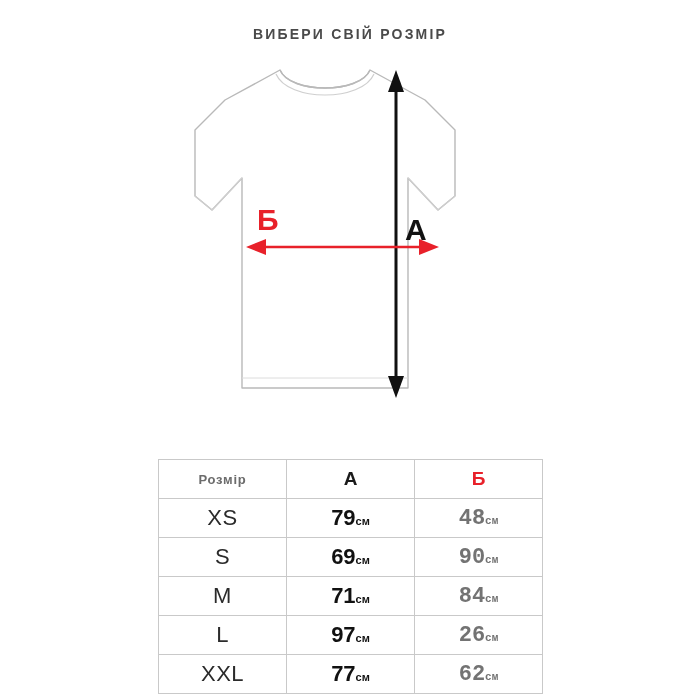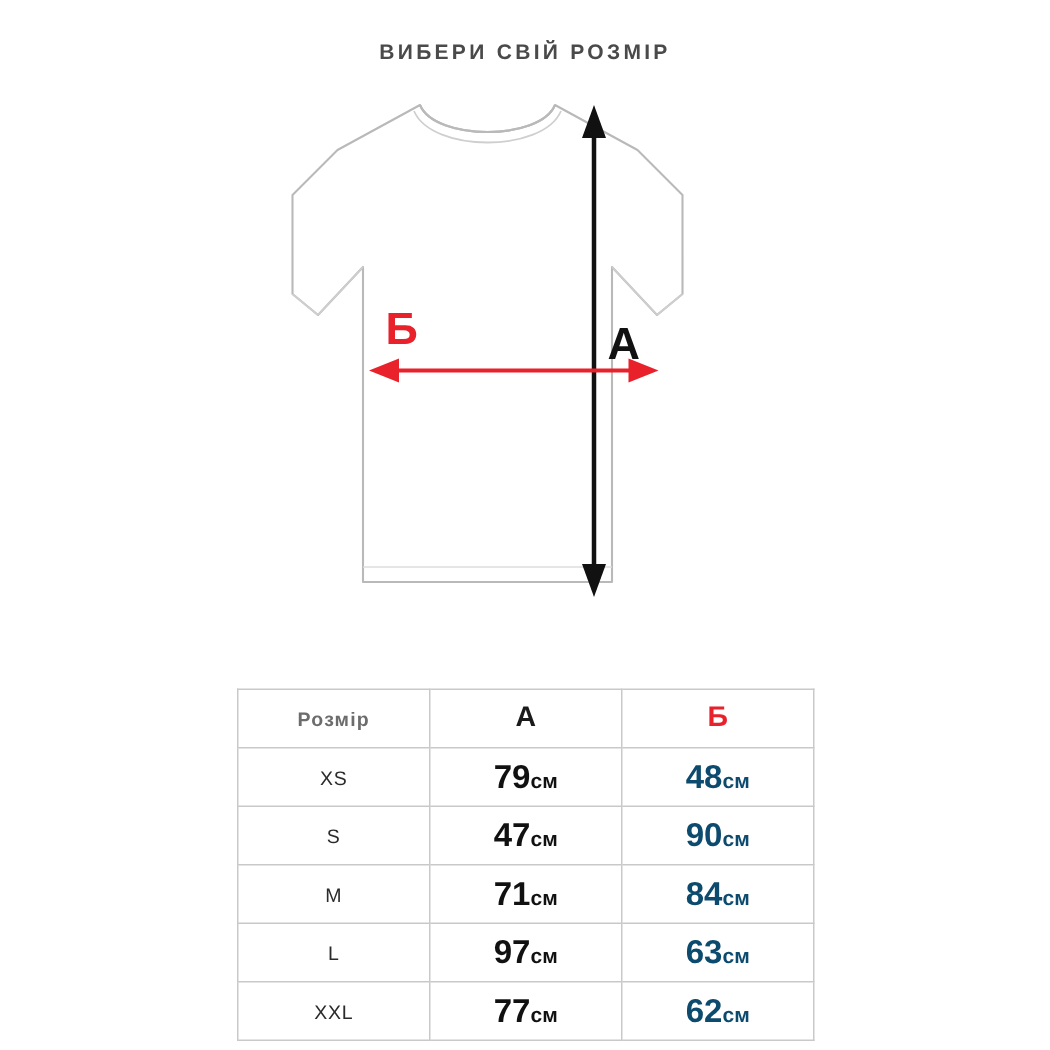--- a/index.html
+++ b/index.html
@@ -97,36 +97,37 @@
   .size-table th.col-b {
     font-size: 19px;
     color: #e8212a;
     letter-spacing: 0;
   }
   .col-size { width: 128px; }
   .col-aw   { width: 128px; }
   .col-bw   { width: 128px; }
 
   .cell-size {
-    font-size: 13px;
+    font-size: 22px;
     color: #2b2b2b;
     letter-spacing: 0.5px;
   }
   .cell-a {
     font-size: 22px;
     font-weight: bold;
     color: #111111;
   }
   .cell-b {
     font-size: 22px;
     font-weight: bold;
-    color: #0c4a6e;
+    color: #737373;
+    font-family: Liberation Mono, monospace;
   }
   .unit {
-    font-size: 14px;
+    font-size: 11px;
     font-weight: bold;
     letter-spacing: 0;
   }
   .val-wrap {
     display: inline-block;
     white-space: nowrap;
   }
 </style>
 </head>
 <body>
@@ -196,32 +197,32 @@
       </tr>
     </thead>
     <tbody>
       <tr>
         <td class="cell-size">XS</td>
         <td class="cell-a"><span class="val-wrap"><span>79</span><span class="unit">см</span></span></td>
         <td class="cell-b"><span class="val-wrap"><span>48</span><span class="unit">см</span></span></td>
       </tr>
       <tr>
         <td class="cell-size">S</td>
-        <td class="cell-a"><span class="val-wrap"><span>47</span><span class="unit">см</span></span></td>
+        <td class="cell-a"><span class="val-wrap"><span>69</span><span class="unit">см</span></span></td>
         <td class="cell-b"><span class="val-wrap"><span>90</span><span class="unit">см</span></span></td>
       </tr>
       <tr>
         <td class="cell-size">M</td>
         <td class="cell-a"><span class="val-wrap"><span>71</span><span class="unit">см</span></span></td>
         <td class="cell-b"><span class="val-wrap"><span>84</span><span class="unit">см</span></span></td>
       </tr>
       <tr>
         <td class="cell-size">L</td>
         <td class="cell-a"><span class="val-wrap"><span>97</span><span class="unit">см</span></span></td>
-        <td class="cell-b"><span class="val-wrap"><span>63</span><span class="unit">см</span></span></td>
+        <td class="cell-b"><span class="val-wrap"><span>26</span><span class="unit">см</span></span></td>
       </tr>
       <tr>
         <td class="cell-size">XXL</td>
         <td class="cell-a"><span class="val-wrap"><span>77</span><span class="unit">см</span></span></td>
         <td class="cell-b"><span class="val-wrap"><span>62</span><span class="unit">см</span></span></td>
       </tr>
     </tbody>
   </table>
 
 </div>

